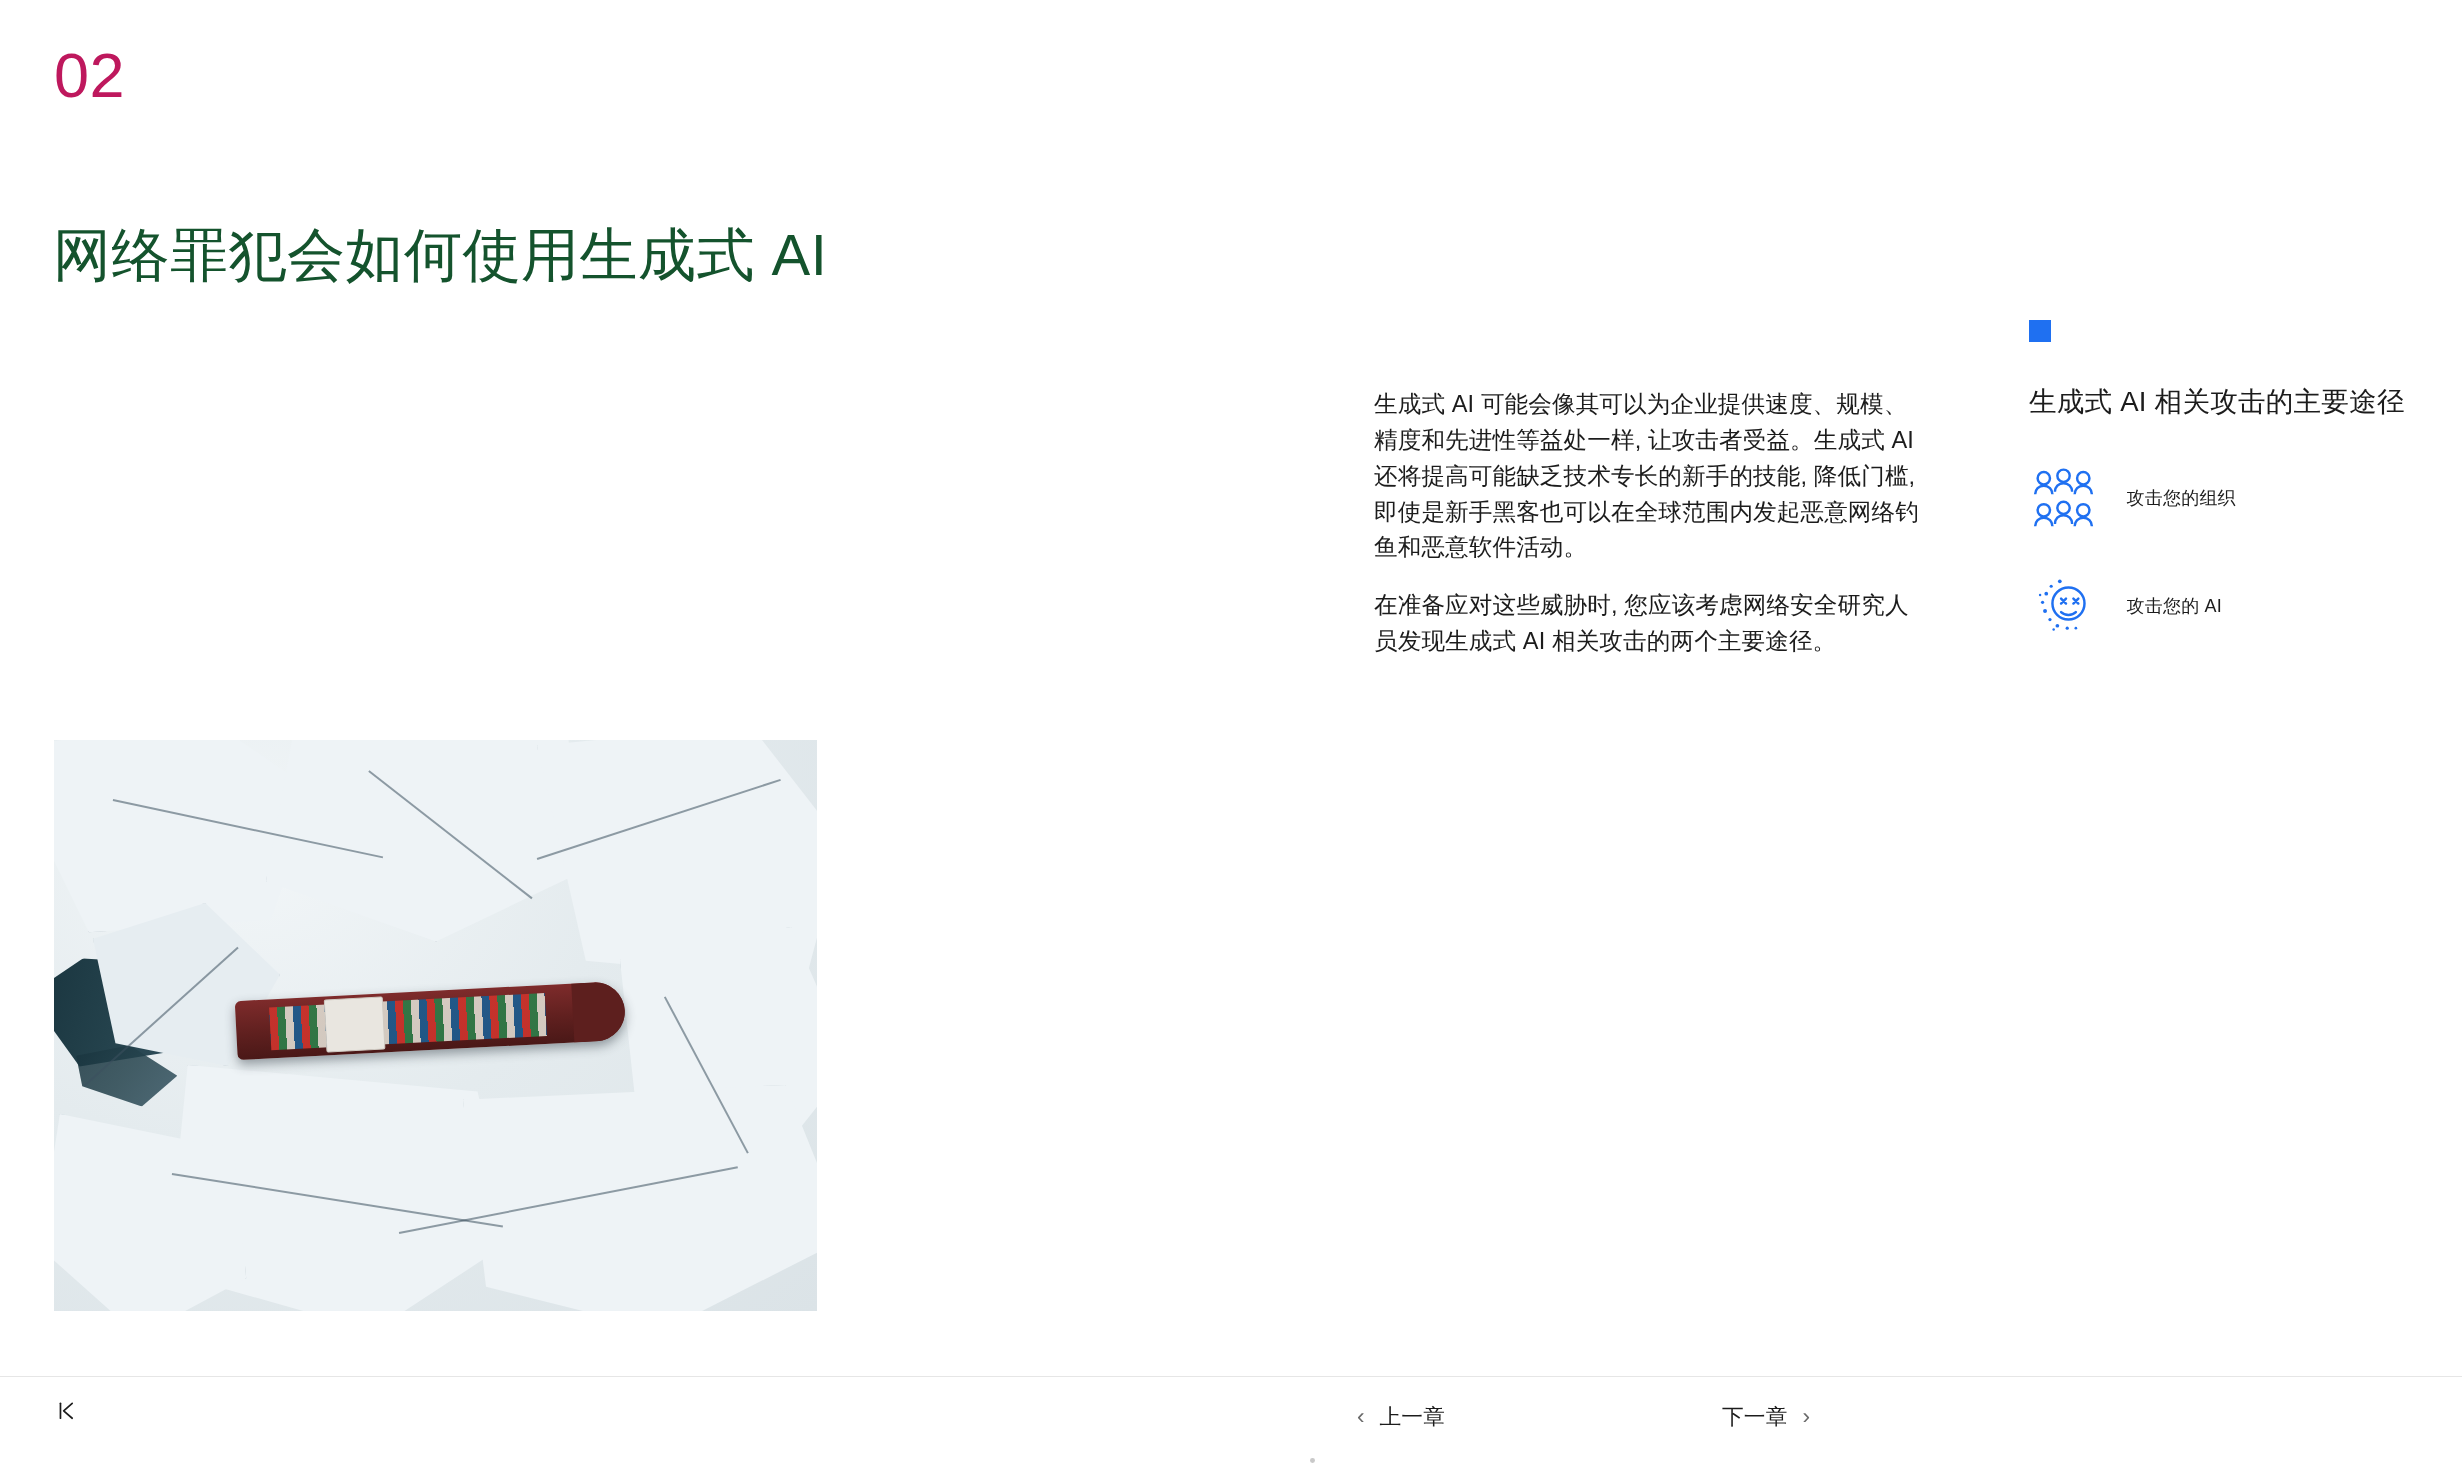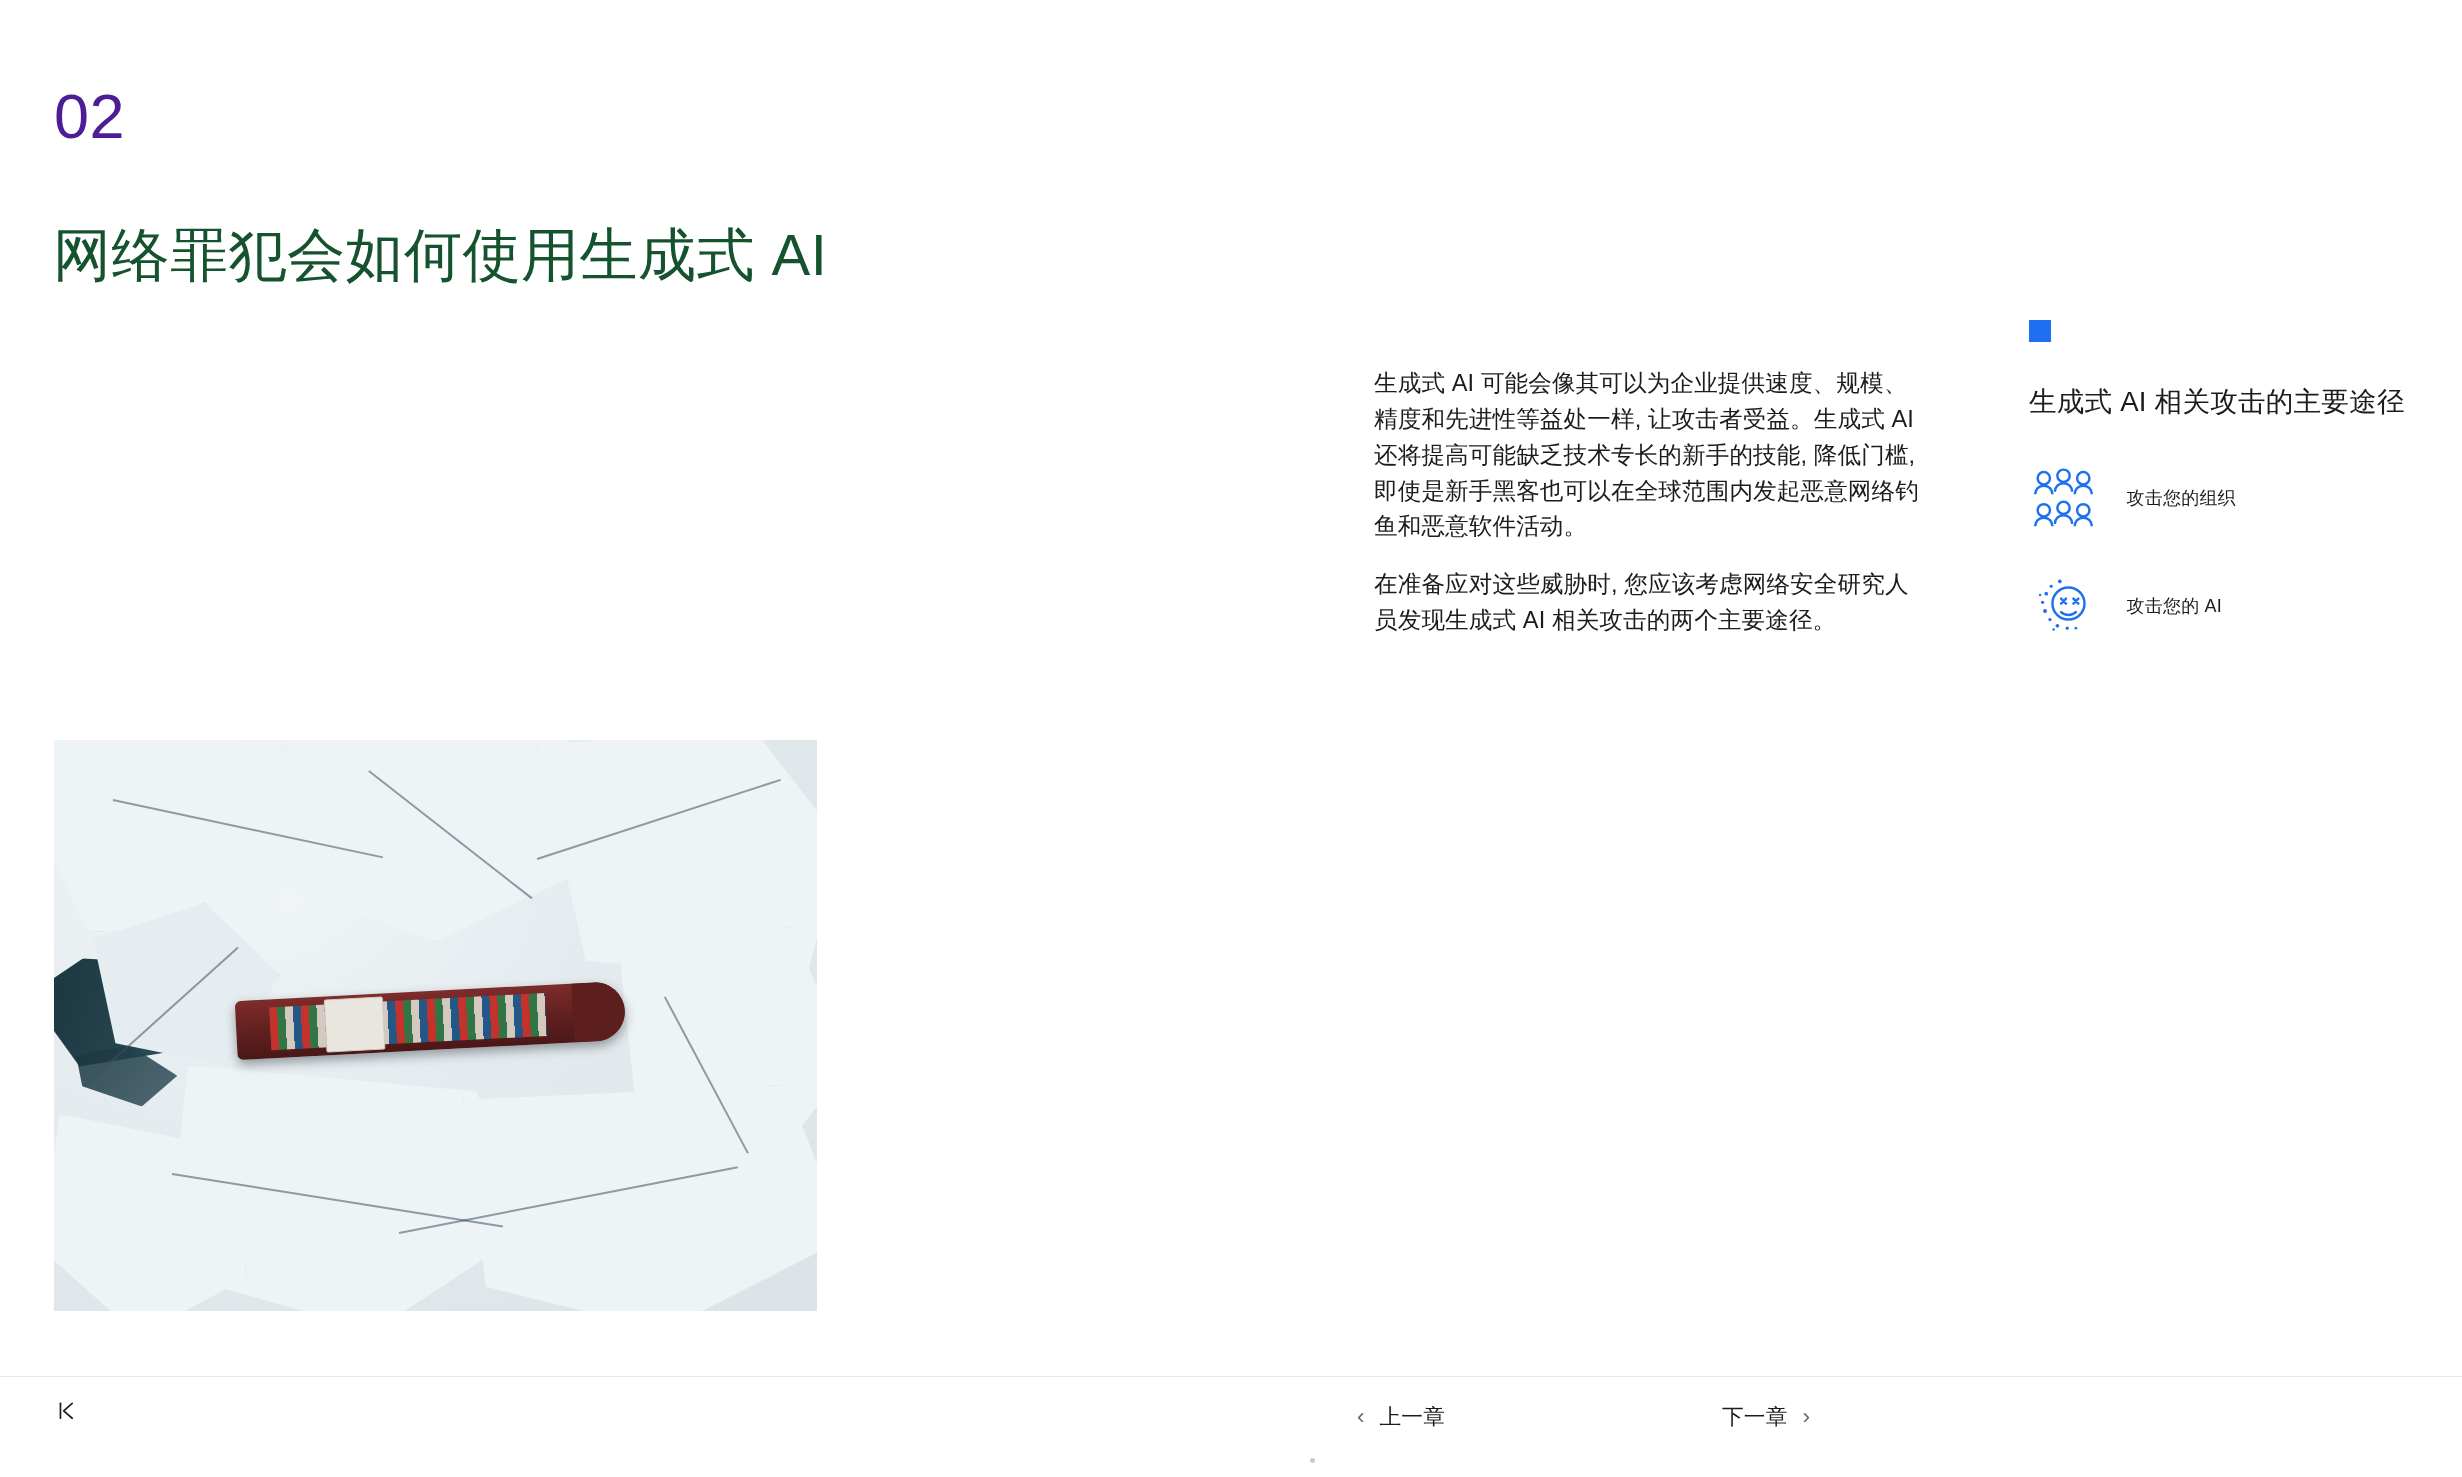--- a/index.html
+++ b/index.html
@@ -25,24 +25,23 @@
     background: #ffffff;
   }
 
   
   .section-number {
     position: absolute;
     left: 54px;
     top: 44px;
     font-size: 63px;
     line-height: 1;
-    color: #4c1d95;
+    color: #be185d;
     font-weight: 400;
     letter-spacing: 0.5px;
-    margin-top: 41px;
   }
 
   
   .page-title {
     position: absolute;
     left: 53px;
     top: 180px;
     font-size: 58px;
     line-height: 1.25;
     color: #14532d;
@@ -126,21 +125,21 @@
     width: 54px;
     height: 59px;
     background: #5d1f1e;
     border-radius: 0 34px 34px 0;
   }
 
   
   .body-col {
     position: absolute;
     left: 1374px;
-    top: 366px;
+    top: 387px;
     width: 552px;
   }
   .body-par {
     font-size: 23.6px;
     line-height: 1.52;
     color: #1c1c1c;
     margin: 0 0 21.7px 0;
     letter-spacing: 0.1px;
   }
   .body-par:last-child { margin-bottom: 8px; }

